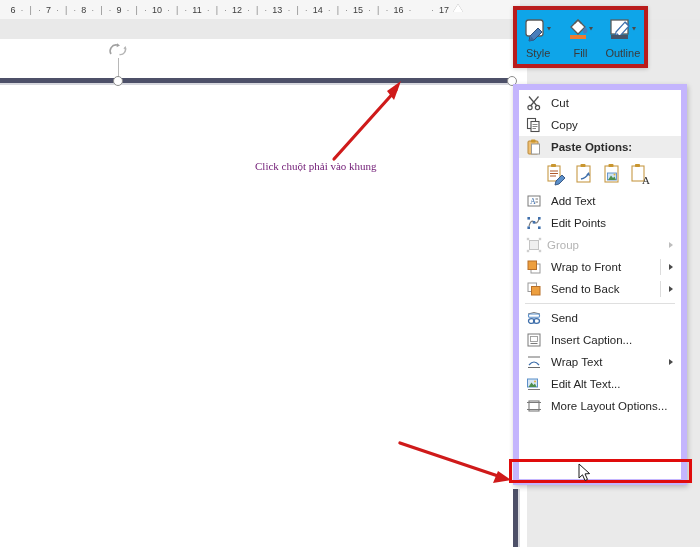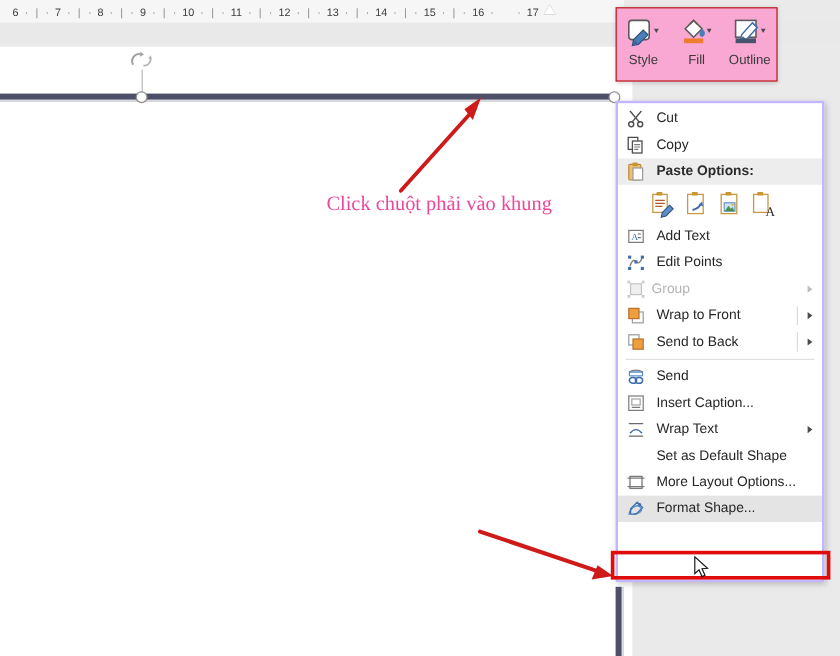--- a/index.html
+++ b/index.html
@@ -82,51 +82,51 @@
     position: absolute; left: 513px; top: 489px; width: 5px; height: 58px;
     background: #4d5068;
   }
   #shape-vline-sh {
     position: absolute; left: 518px; top: 489px; width: 2px; height: 58px;
     background: rgba(140,143,160,0.32);
   }
 
   
   #annot-text {
-    position: absolute; left: 272px; top: 160px;
+    position: absolute; left: 255px; top: 160px;
     font-family: "Liberation Serif", serif;
-    font-size: 17px; color: #ec4899; white-space: nowrap;
+    font-size: 11px; color: #701a75; white-space: nowrap;
   }
 
   
   .arrow-svg { position: absolute; overflow: visible; }
   #arrow-up   { left: 330px; top: 78px; }
   #arrow-down { left: 395px; top: 440px; }
 
   
   #mini-toolbar {
     position: absolute; left: 513px; top: 6px; width: 135px; height: 62px;
-    background: #f9a8d4;
-    border: 1px solid #b91c1c;
+    background: #0ea5e9;
+    border: 4px solid #b91c1c;
     box-shadow: 0 1px 4px rgba(0,0,0,0.18);
     display: flex; align-items: stretch;
   }
   .mini-btn {
     flex: 1 1 0; display: flex; flex-direction: column;
     align-items: center; justify-content: flex-start;
     padding-top: 5px; gap: 2px;
   }
   .mini-ico { height: 30px; display: flex; align-items: center; justify-content: center; }
   .mini-lbl { font-size: 11px; color: #3a3a3a; }
 
   
   #ctx-menu {
     position: absolute; left: 513px; top: 84px; width: 174px; height: 401px;
     background: #ffffff;
-    border: 2px solid #c4b5fd;
+    border: 6px solid #c4b5fd;
     box-shadow: 1px 2px 5px rgba(0,0,0,0.22);
     padding: 2px 0;
   }
   .mi {
     position: relative; height: 22px;
     display: flex; align-items: center;
     font-size: 11.5px; color: #262626;
     padding-left: 32px; padding-right: 6px;
     white-space: nowrap;
   }
@@ -470,47 +470,44 @@
         <svg width="16" height="16" viewBox="0 0 16 16">
           <line x1="2" y1="3" x2="14" y2="3" stroke="#6a6a6a" stroke-width="1"></line>
           <path d="M3 11 q5 -6 10 0" fill="none" stroke="#3f6fab" stroke-width="1.2"></path>
           <line x1="2" y1="13.5" x2="14" y2="13.5" stroke="#6a6a6a" stroke-width="1"></line>
         </svg>
       </span>
       <span>Wrap Text</span>
       <span class="arrow-r"></span>
     </div>
 
-
-    <div class="mi">
-      <span class="mi-ico"></span>
-      <span>Set as Default Shape</span>
-    </div>
+    <div class="mi">
+      <span class="mi-ico">
+        <svg width="16" height="16" viewBox="0 0 16 16">
+          <rect x="1.5" y="3" width="10" height="8" fill="#d7e6f4" stroke="#5b8fc9" stroke-width="1"></rect>
+          <path d="M2.5 11 L5.5 6.5 L7.5 9 L9 7.5 L10.5 11 Z" fill="#4d8f4d"></path>
+          <circle cx="9" cy="5.5" r="1" fill="#e0b23c"></circle>
+          <line x1="2" y1="13.5" x2="14" y2="13.5" stroke="#7a7a7a" stroke-width="1"></line>
+        </svg>
+      </span>
+      <span>Edit Alt Text...</span>
+    </div>
+
 
     <div class="mi">
       <span class="mi-ico">
         <svg width="16" height="16" viewBox="0 0 16 16">
           <rect x="3" y="3" width="10" height="10" fill="none" stroke="#7a7a7a" stroke-width="1.1"></rect>
           <line x1="1" y1="4.5" x2="15" y2="4.5" stroke="#7a7a7a" stroke-width="1"></line>
           <line x1="1" y1="11.5" x2="15" y2="11.5" stroke="#7a7a7a" stroke-width="1"></line>
         </svg>
       </span>
       <span>More Layout Options...</span>
     </div>
 
-    <div class="mi highlight">
-      <span class="mi-ico">
-        <svg width="16" height="16" viewBox="0 0 16 16">
-          <path d="M2 13 q1 -5 5 -7 q3 -1.5 5 1 q1.5 2 -1 4 q-2 1.5 -5 1" fill="none" stroke="#5b8fc9" stroke-width="1.2"></path>
-          <path d="M9 2.5 L13.5 7 L8 12.5 L3.5 12.5 L3.5 8 Z" fill="none" stroke="#3f6fab" stroke-width="1.1"></path>
-          <circle cx="11" cy="4.5" r="1.4" fill="#3f6fab"></circle>
-        </svg>
-      </span>
-      <span>Format Shape...</span>
-    </div>
 
   </div>
 
   <div id="red-box"></div>
 
   <svg id="cursor" width="14" height="20" viewBox="0 0 14 20">
     <path d="M1 1 L1 15 L4.5 11.8 L7 17.5 L9.5 16.4 L7 10.9 L11.6 10.6 Z" fill="#ffffff" stroke="#1a1a1a" stroke-width="1"></path>
   </svg>
 
 </div>

